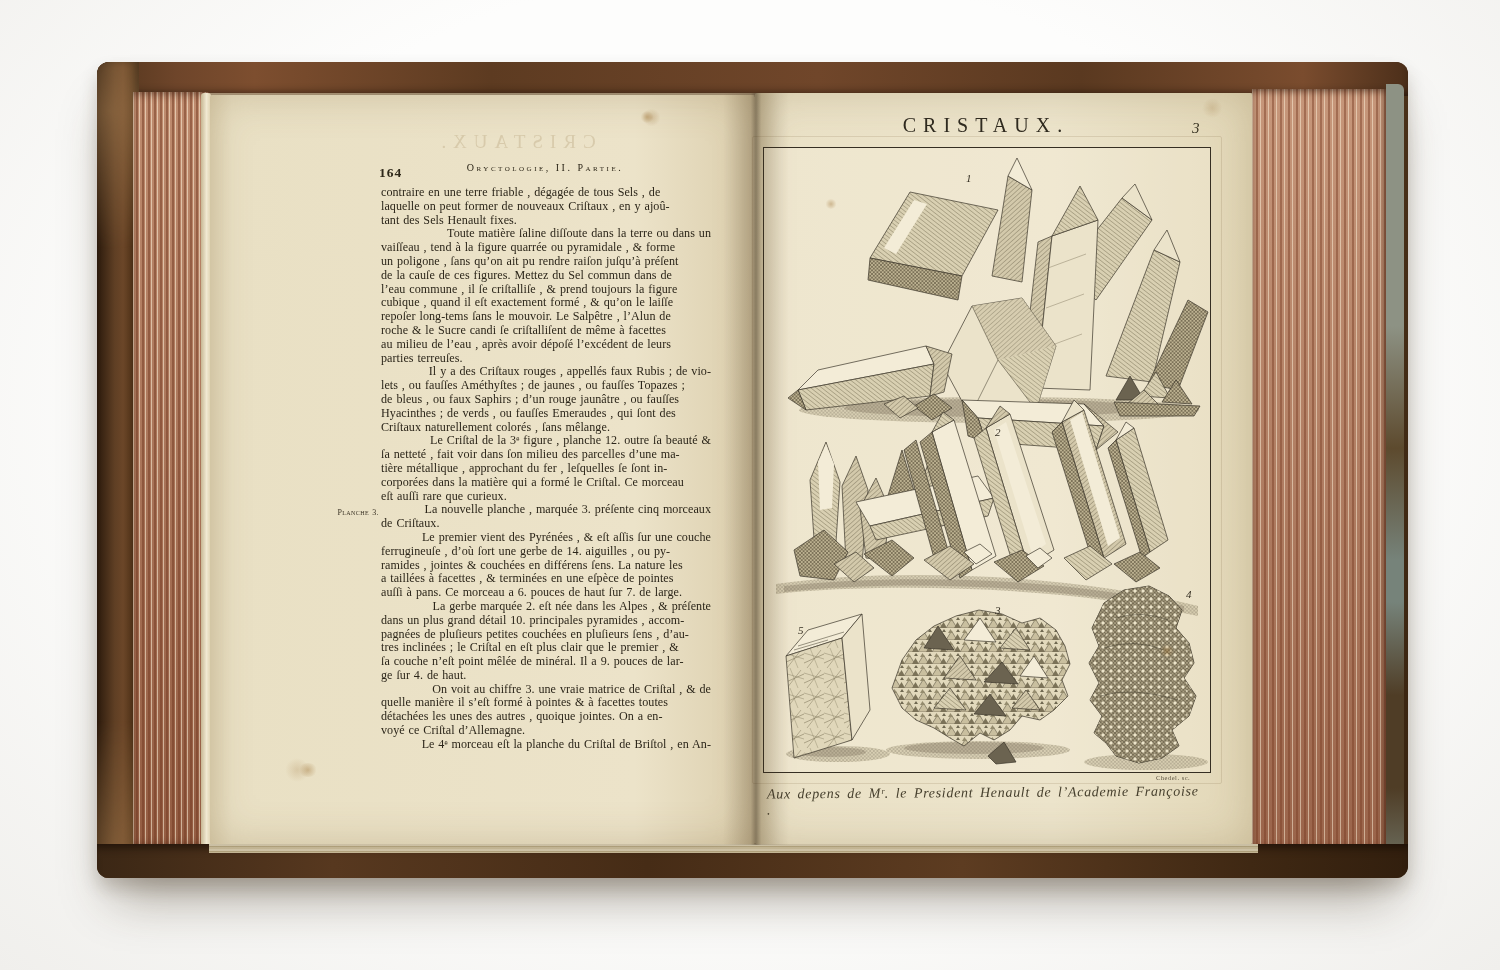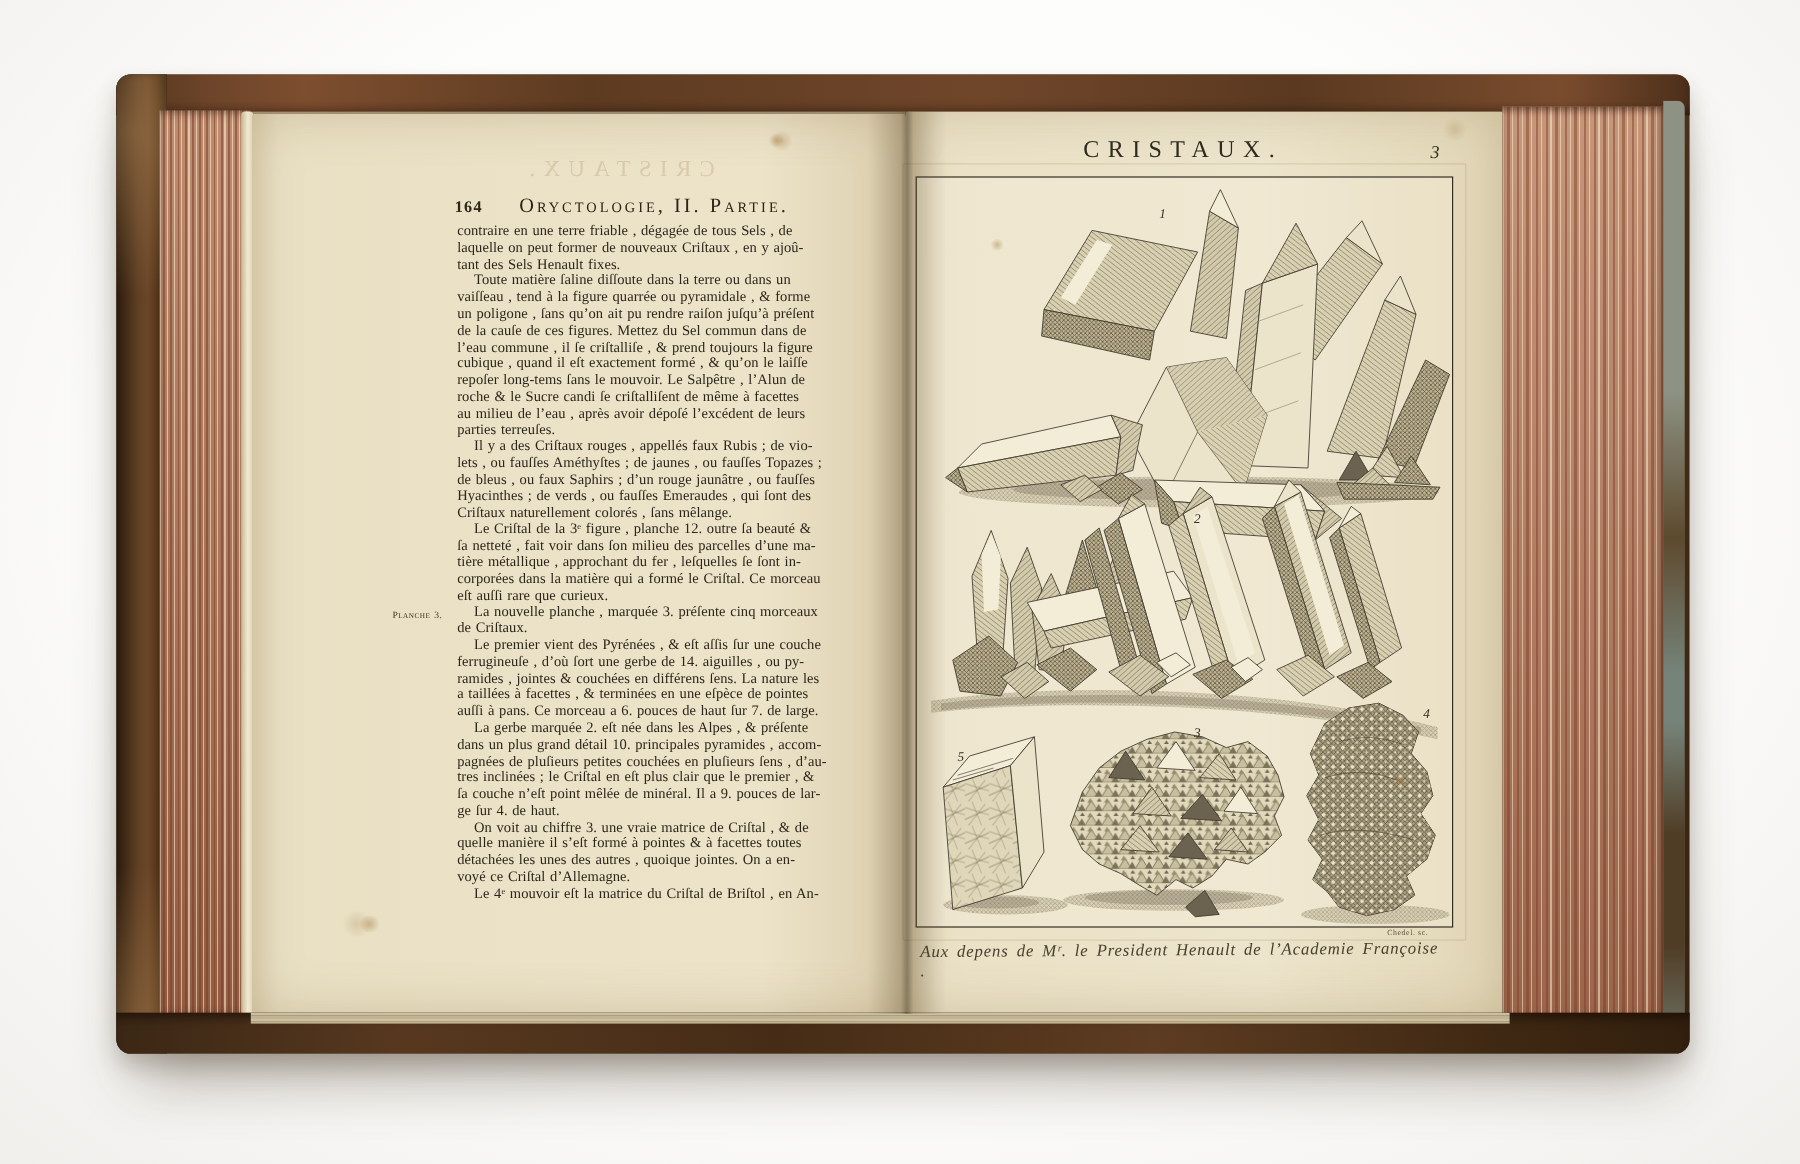--- a/index.html
+++ b/index.html
@@ -55,24 +55,24 @@
       radial-gradient(circle at 92% 2%, rgba(150,105,45,.2), transparent 10px),
       linear-gradient(90deg,#ddd1af 0,#eae1c6 5%,#ece4cb 60%,#e2d7b7 99%);
     box-shadow:inset 0 0 42px rgba(122,96,52,.24);}
   .gutter{position:absolute;left:626px;top:31px;height:752px;width:66px;pointer-events:none;z-index:4;
     background:linear-gradient(90deg, rgba(70,50,25,0), rgba(70,50,25,.22) 42%, rgba(38,24,9,.42) 50%, rgba(70,50,25,.2) 58%, rgba(70,50,25,0));}
   
   .ghost{position:absolute;left:170px;top:36px;width:270px;text-align:center;
     transform:scaleX(-1);font-size:19px;letter-spacing:7px;color:rgba(138,108,58,.20);}
   .folio{position:absolute;left:169px;top:70px;font-size:13.5px;letter-spacing:1px;color:#2e2819;font-weight:bold;}
   .runhead{position:absolute;left:169px;top:67px;width:332px;text-align:center;
-    font-variant:small-caps;font-size:17px;letter-spacing:2.5px;color:#2b2517;}
+    font-variant:small-caps;font-size:10px;letter-spacing:2.5px;color:#2b2517;}
   .textblock{position:absolute;left:171px;top:91px;width:330px;font-size:12.1px;line-height:13.8px;color:#2c261a;}
   .tl{position:relative;white-space:nowrap;height:13.8px;letter-spacing:.05px;word-spacing:.8px;}
-  .tl.ind{text-indent:14px;}
+  .tl.ind{text-indent:14px;text-align:right;}
   .mnote{position:absolute;left:-54px;top:2.5px;width:52px;font-variant:small-caps;
     font-size:8px;letter-spacing:.4px;color:#3a3224;text-indent:0;}
   
   .plate{position:absolute;left:8px;top:54px;width:446px;height:624px;border:1.5px solid #352e22;
     box-sizing:content-box;background:rgba(248,242,226,.30);}
   .plate::after{content:"";position:absolute;inset:-12px;border:1px solid rgba(120,95,55,.16);border-radius:2px;pointer-events:none;}
   .plate svg{position:absolute;inset:0;width:100%;height:100%;}
   .plate-title{position:absolute;left:8px;top:21px;width:446px;text-align:center;
     font-size:20px;letter-spacing:7px;color:#2f2a1f;}
   .plate-num{position:absolute;left:437px;top:27px;font-style:italic;font-size:15px;color:#35301f;}
@@ -185,21 +185,21 @@
           <div class="tl pl"><span class="mnote"></span><span>ge ſur 4. de haut.</span></div>
 
           <div class="tl ind"><span class="mnote"></span><span>On voit au chiffre 3. une vraie matrice de Criſtal , &amp; de</span></div>
 
           <div class="tl"><span class="mnote"></span><span>quelle manière il s’eſt formé à pointes &amp; à facettes toutes</span></div>
 
           <div class="tl"><span class="mnote"></span><span>détachées les unes des autres , quoique jointes. On a en-</span></div>
 
           <div class="tl pl"><span class="mnote"></span><span>voyé ce Criſtal d’Allemagne.</span></div>
 
-          <div class="tl ind pl"><span class="mnote"></span><span>Le 4ᵉ mouvoir eſt la matrice du Criſtal de Briſtol , en An-</span></div>
+          <div class="tl ind pl"><span class="mnote"></span><span>Le 4ᵉ morceau eſt la planche du Criſtal de Briſtol , en An-</span></div>
         </div>
       <div class="fox" style="left:430px;top:16px;width:14px;height:12px"></div>
       <div class="fox" style="left:88px;top:668px;width:20px;height:14px"></div>
     </div>
 
     <div class="page page-right">
       <div class="plate-title">CRISTAUX.</div>
       <div class="plate-num">3</div>
 
       <div class="plate">

